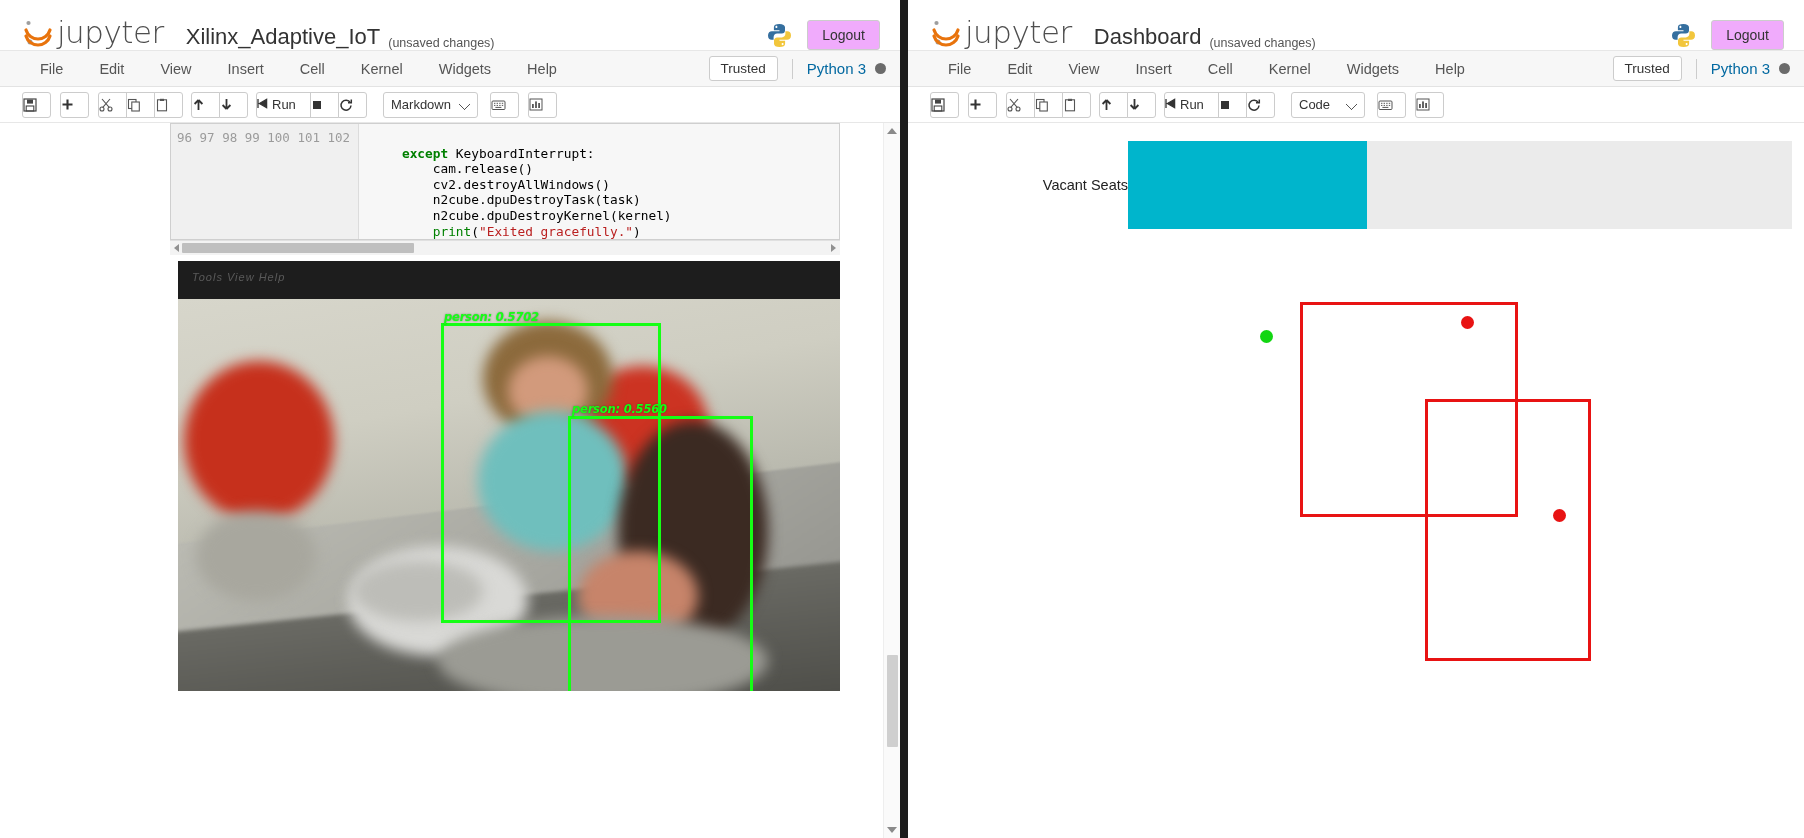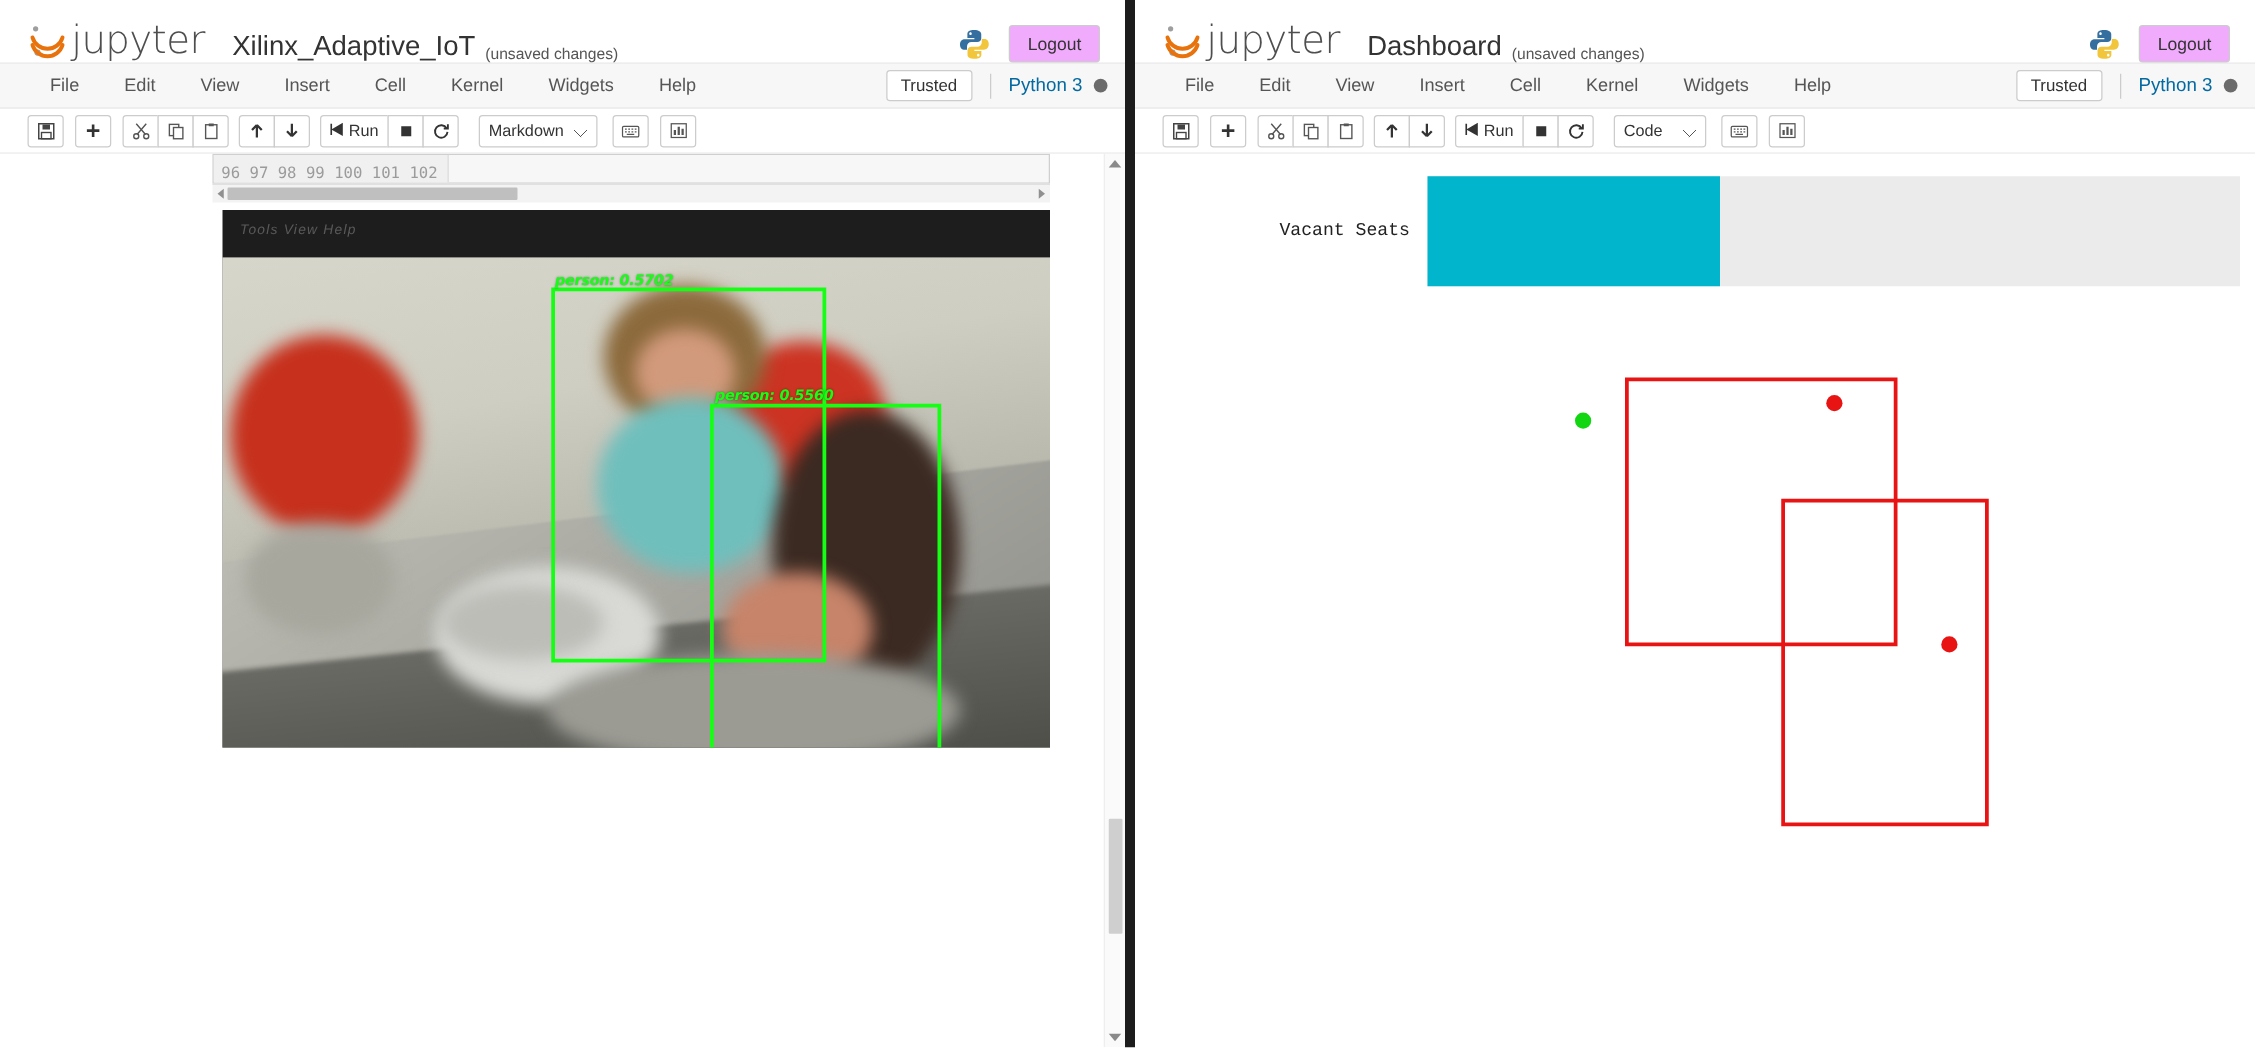--- a/index.html
+++ b/index.html
@@ -62,21 +62,21 @@
   }
 
   
   .jp-toolbar{
     height:36px;background:#fff;border-bottom:1px solid #e7e7e7;
     display:flex;align-items:center;padding-left:22px;box-sizing:border-box;
   }
   .tb-group{display:flex;align-items:center;margin-right:9px;}
   .tb-btn{
     border:1px solid #ccc;background:#fff;height:26px;min-width:29px;
-    display:flex;align-items:center;justify-content:center;cursor:pointer;
+    display:flex;align-items:center;justify-content:flex-start;cursor:pointer;
     color:#333;font-size:13px;box-sizing:border-box;margin-right:-1px;
   }
   .tb-btn:first-child{border-radius:3px 0 0 3px;}
   .tb-btn:last-child{border-radius:0 3px 3px 0;}
   .tb-group.single .tb-btn{border-radius:3px;margin-right:0;}
   .tb-run{min-width:55px;gap:4px;font-size:13px;}
   .tb-select{
     height:26px;border:1px solid #ccc;border-radius:3px;background:#fff;
     font-size:13px;color:#333;padding:0 22px 0 7px;margin-left:8px;
     font-family:"Liberation Sans",sans-serif;cursor:pointer;
@@ -158,22 +158,22 @@
   .bbox-label{
     position:absolute;color:#15ff15;font-size:11.5px;font-weight:bold;
     font-family:"DejaVu Sans",sans-serif;white-space:nowrap;letter-spacing:-0.2px;
     text-shadow:0 0 2px rgba(0,0,0,.4);
   }
 
   
   .dash-area{position:relative;}
   .hbar-row{display:flex;align-items:center;}
   .hbar-label{
-    font-size:14.5px;color:#222;text-align:right;padding-right:14px;
-    font-family:Liberation Mono, monospace;white-space:nowrap;
+    font-size:14.5px;color:#222;text-align:right;
+    font-family:Liberation Sans, sans-serif;white-space:nowrap;
   }
   .hbar-track{background:#ebebeb;height:88px;position:relative;flex:1;}
   .hbar-fill{position:absolute;left:0;top:0;bottom:0;background:#00b5cc;}
 
   .plot-area{position:relative;}
   .plot-rect{position:absolute;border:3px solid #e81313;box-sizing:border-box;background:transparent;}
   .plot-dot{position:absolute;border-radius:50%;}
 </style>
 </head>
 <body>
@@ -331,20 +331,27 @@
 
       <div class="cell" style="margin:0 60px 0 170px;">
         <div class="cell-input">
           <div class="linenos"><span>96
 97
 98
 99
 100
 101
 102</span></div>
+          <div class="codearea"><span id="code-left">
+    <span class="tok-kw">except</span> KeyboardInterrupt:
+        cam.release()
+        cv2.destroyAllWindows()
+        n2cube.dpuDestroyTask(task)
+        n2cube.dpuDestroyKernel(kernel)
+        <span class="tok-bi">print</span>(<span class="tok-str">"Exited gracefully."</span>)</span></div>
         </div>
         <div class="hscroll">
           <span class="arrow-l"></span>
           <span class="thumb" style="width:232px;"></span>
           <span class="track"></span>
           <span class="arrow-r"></span>
         </div>
       </div>
 
       <div class="video-frame" style="margin:6px 60px 0 178px;height:430px;font-style:italic;">

